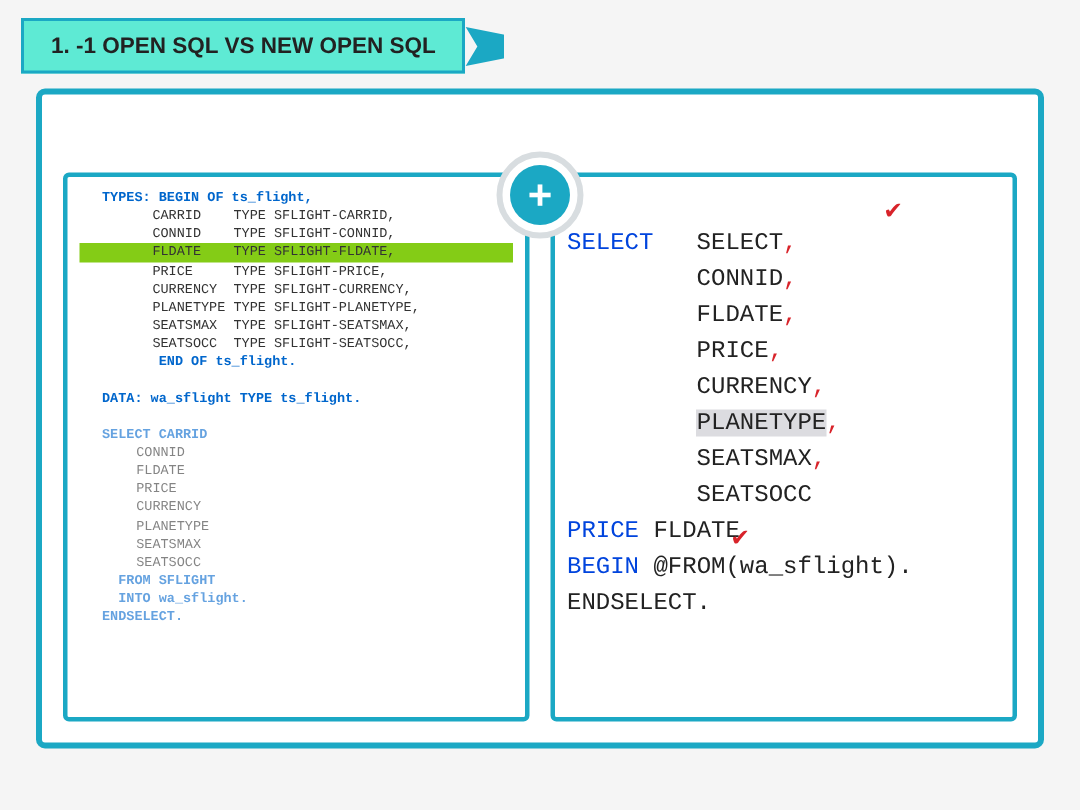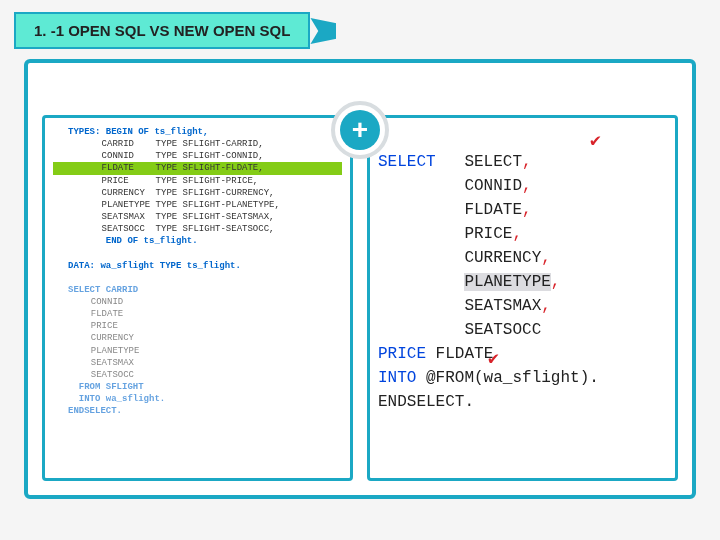--- a/index.html
+++ b/index.html
@@ -137,21 +137,21 @@
     <div class="code-right">
 <span class="kw">SELECT</span><span>   SELECT</span><span class="comma">,</span>
 <span>         CONNID</span><span class="comma">,</span>
 <span>         FLDATE</span><span class="comma">,</span>
 <span>         PRICE</span><span class="comma">,</span>
 <span>         CURRENCY</span><span class="comma">,</span>
 <span>         </span><span class="hl">PLANETYPE</span><span class="comma">,</span>
 <span>         SEATSMAX</span><span class="comma">,</span>
 <span>         SEATSOCC</span>
 <span class="kw">PRICE</span><span> FLDATE</span>
-<span class="kw">INTO</span><span> @FROM(wa_sflight).</span>
+<span class="kw">BEGIN</span><span> @FROM(wa_sflight).</span>
 <span>ENDSELECT.</span>
       <span class="check1">✔</span>
       <span class="check2">✔</span>
     </div>
   </div>
 
 </div>
 
 
 

